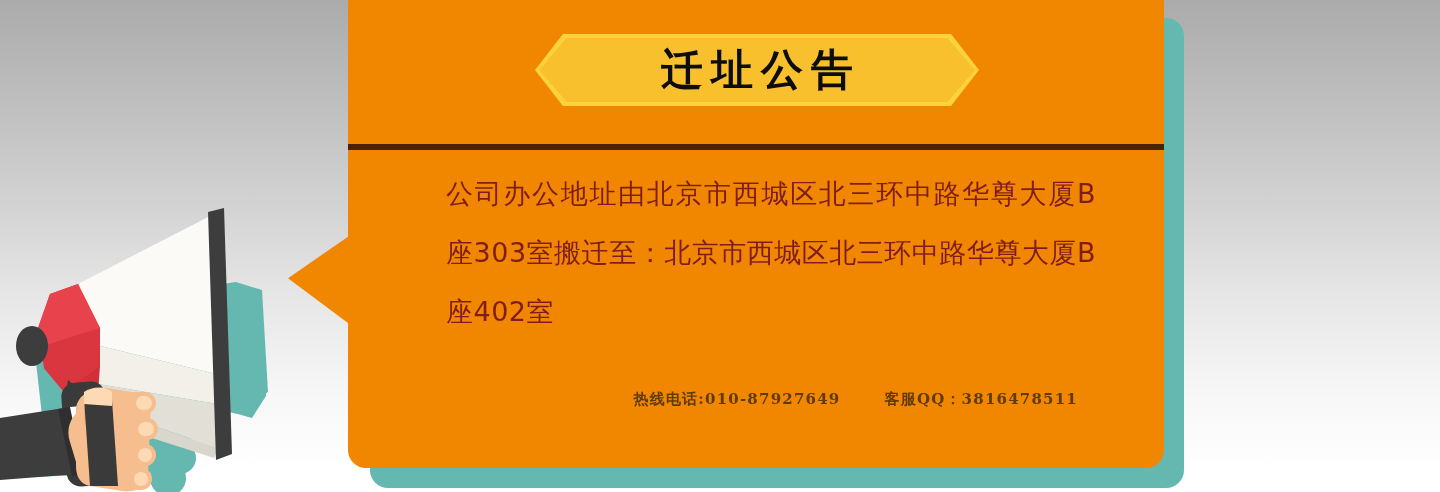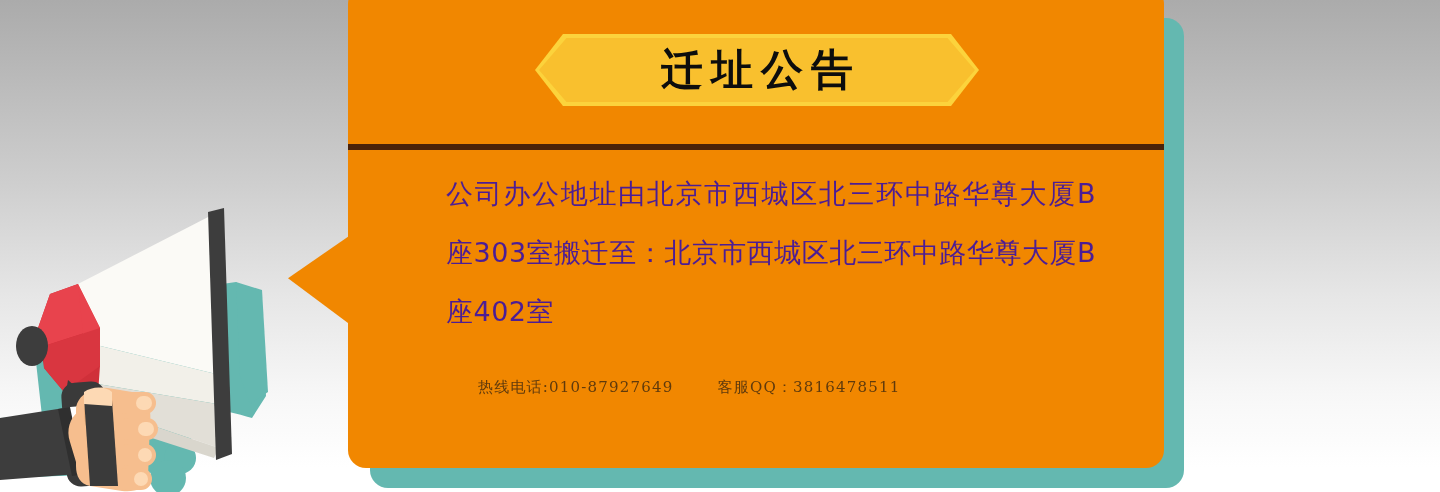--- a/index.html
+++ b/index.html
@@ -90,38 +90,39 @@
     color: #0d0d0d;
     line-height: 1;
   }
 
   
   .body-text {
     position: absolute;
     left: 98px;
     top: 178px;
     width: 650px;
-    color: #4c1d95;
+    color: #7f1d1d;
     font-family: "DejaVu Sans", "Liberation Sans", sans-serif;
     font-size: 27px;
     line-height: 59px;
     letter-spacing: 0.5px;
     text-align: justify;
     text-align-last: left;
   }
 
   
   .footer {
     position: absolute;
     left: 130px;
-    top: 392px;
+    top: 404px;
     width: 600px;
     display: flex;
-    justify-content: flex-start;
+    justify-content: flex-end;
     align-items: center;
+    font-weight: bold;
   }
   .footer span {
     font-family: "DejaVu Serif", "Liberation Serif", serif;
     font-size: 15px;
     letter-spacing: 1.2px;
     color: #5f3a0c;
     white-space: nowrap;
   }
   .footer .qq { margin-left: 44px; }
 

